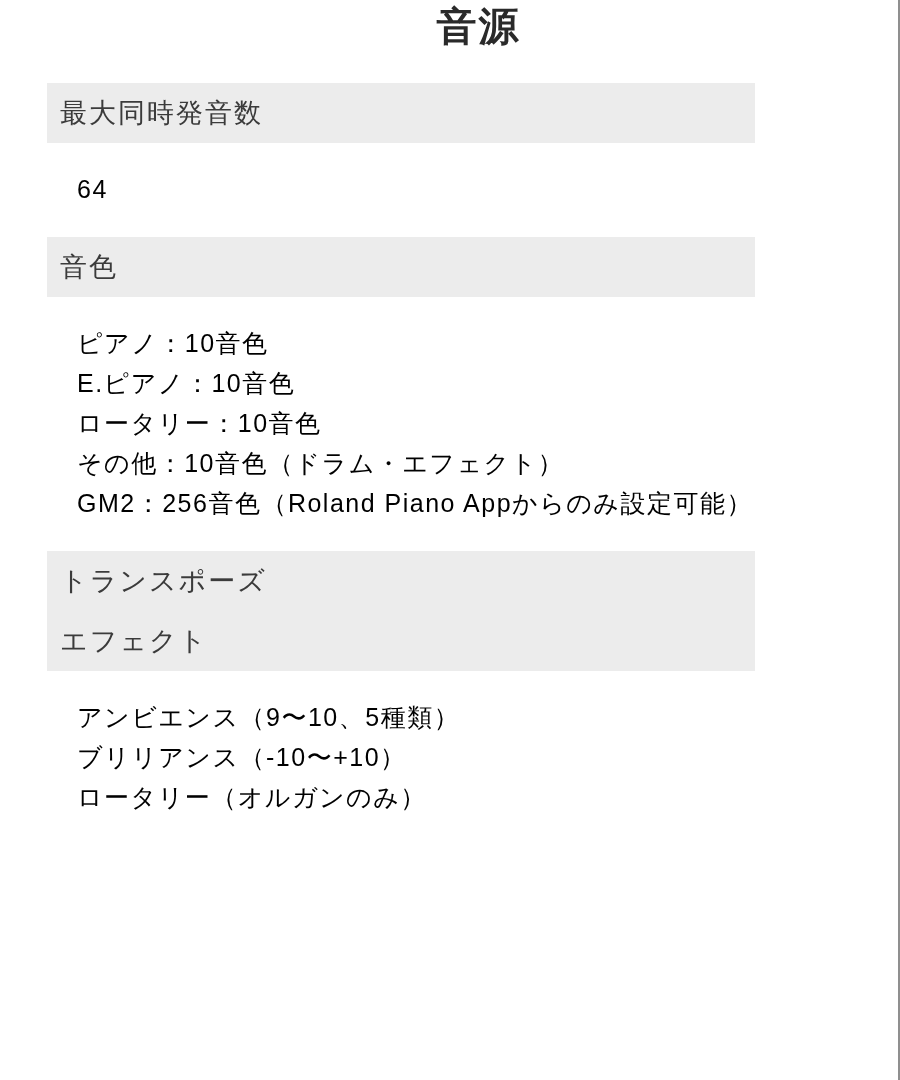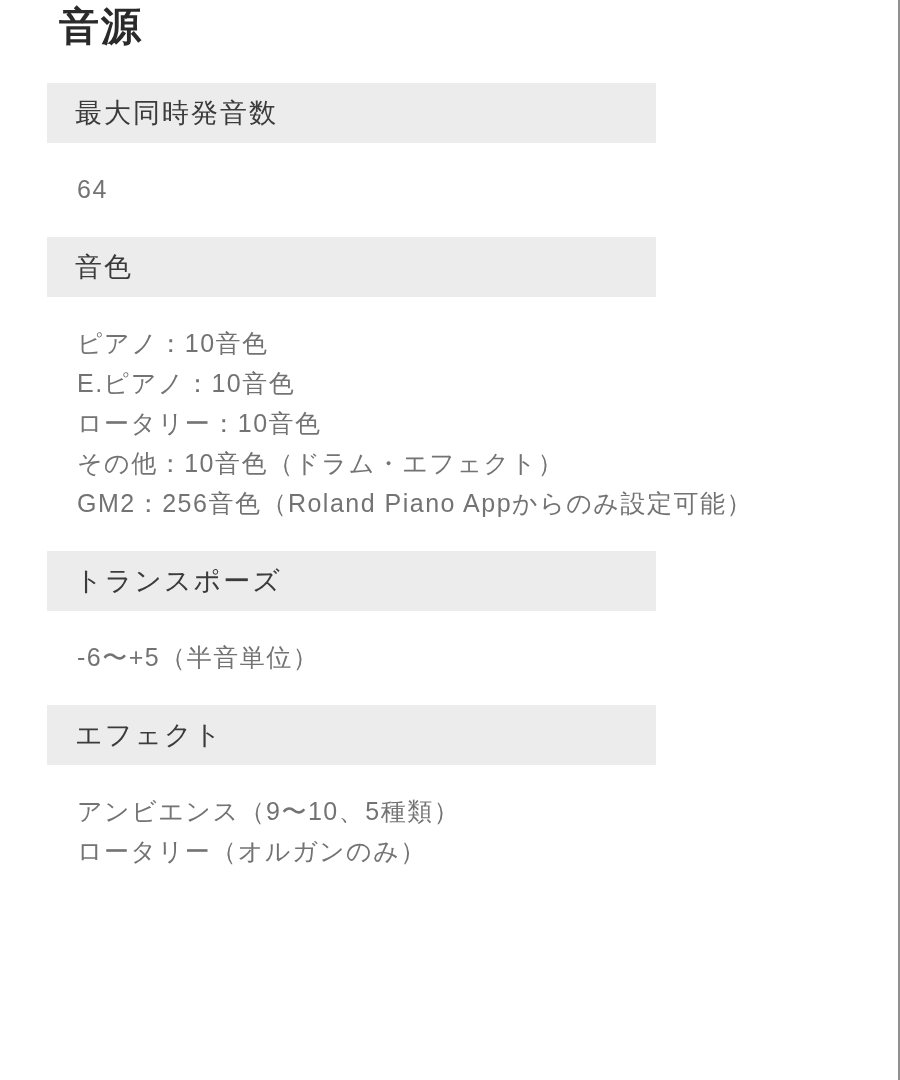--- a/index.html
+++ b/index.html
@@ -18,43 +18,44 @@
     color: #3b3b3b;
   }
   .page-title {
     margin: 0;
     padding: 2px 0 0 59px;
     font-size: 40px;
     line-height: 48px;
     font-weight: 700;
     letter-spacing: 2px;
     color: #2a2a2a;
+    text-align: center;
   }
   .spec-section { margin: 0; }
   .spec-section.first .spec-header { margin-top: 33px; }
   .spec-header {
     box-sizing: border-box;
     margin-left: 47px;
-    width: 609px;
+    width: 708px;
     height: 60px;
     background: #ececec;
     display: flex;
     align-items: center;
-    padding-left: 28px;
+    padding-left: 13px;
     font-size: 27px;
     letter-spacing: 2px;
     color: #3b3b3b;
     text-align: right;
   }
   .spec-lines {
     margin: 26px 0 28px 77px;
     font-size: 25px;
     line-height: 40px;
     letter-spacing: 1.5px;
-    color: #737373;
+    color: #000000;
   }
   .spec-line { white-space: nowrap; }
 </style>
 </head>
 <body>
 
 <div class="page">
 
   <h2 class="page-title">音源</h2>
 
@@ -78,28 +79,26 @@
       <div class="spec-line">その他：10音色（ドラム・エフェクト）</div>
       <div class="spec-line">GM2：256音色（Roland Piano Appからのみ設定可能）</div>
     </div>
   </section>
 
 
   <section class="spec-section">
     <div class="spec-header">
       <span>トランスポーズ</span>
     </div>
-    <div class="spec-lines">
-      <div class="spec-line">-6〜+5（半音単位）</div>
-    </div>
   </section>
 
   <section class="spec-section">
     <div class="spec-header">
       <span>エフェクト</span>
     </div>
     <div class="spec-lines">
       <div class="spec-line">アンビエンス（9〜10、5種類）</div>
+      <div class="spec-line">ブリリアンス（-10〜+10）</div>
       <div class="spec-line">ロータリー（オルガンのみ）</div>
     </div>
   </section>
 
 </div>
 
 </body></html>

